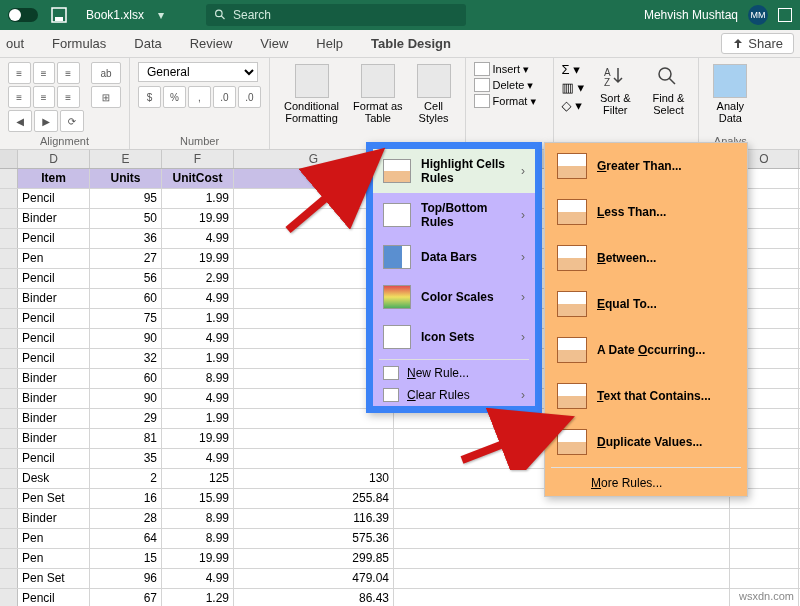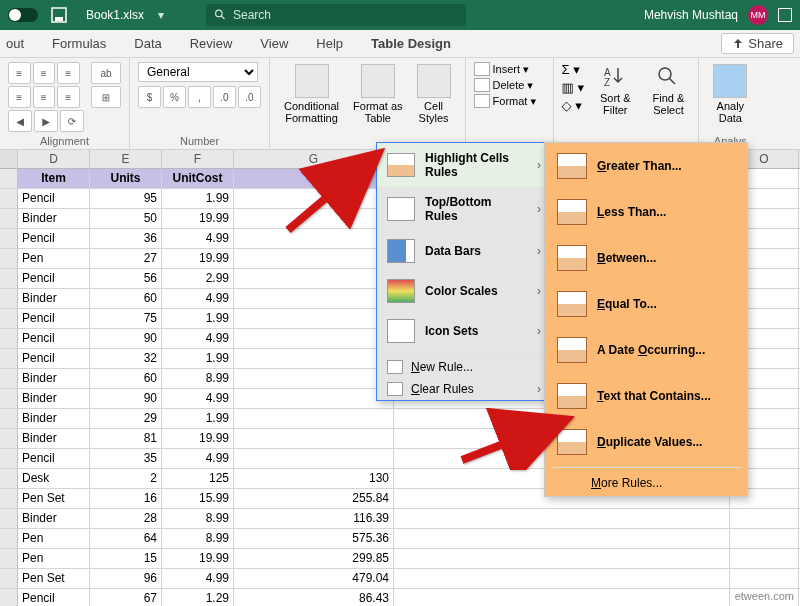--- a/index.html
+++ b/index.html
@@ -7,21 +7,21 @@
 .titlebar { background: #1e6f4e; height: 30px; display: flex; align-items: center; color: #fff; padding: 0 8px; gap: 12px; }
 .autosave { display: flex; align-items: center; gap: 6px; }
 .toggle { width: 30px; height: 14px; background: #0a3d28; border-radius: 7px; position: relative; }
 .toggle::after { content: ''; position: absolute; width: 12px; height: 12px; background: #fff; border-radius: 50%; top: 1px; left: 1px; }
 .filename { font-weight: 400; margin-left: 6px; }
 .savebtn { width: 18px; height: 18px; }
 .searchbox { display: flex; align-items: center; background: #155c41; border-radius: 3px; padding: 2px 8px; gap: 6px; width: 260px; height: 22px; margin-left: 30px; }
 .searchbox input { background: transparent; border: none; color: #cfe8dc; outline: none; font-size: 12px; width: 100%; }
 .searchbox input::placeholder { color: #cfe8dc; }
 .titlebar-right { margin-left: auto; display: flex; align-items: center; gap: 10px; }
-.useravatar { width: 20px; height: 20px; background: #be185d; border-radius: 50%; font-size: 9px; color: #fff; display: flex; align-items: center; justify-content: center; }
+.useravatar { width: 20px; height: 20px; background: #0c4a6e; border-radius: 50%; font-size: 9px; color: #fff; display: flex; align-items: center; justify-content: center; }
 .winicon { width: 14px; height: 14px; border: 1px solid #fff; display: inline-block; }
 .tabbar { background: #f3f2f1; height: 28px; display: flex; align-items: center; padding: 0 6px; gap: 28px; border-bottom: 1px solid #d6d6d6; }
 .tabbar span { font-size: 13px; color: #444; cursor: default; }
 .tabbar .active { font-weight: 600; }
 .sharebtn { margin-left: auto; background: #fff; border: 1px solid #c8c8c8; border-radius: 3px; padding: 2px 10px; font-size: 12px; display: flex; align-items: center; gap: 4px; }
 .ribbon { background: #f3f2f1; height: 92px; display: flex; border-bottom: 1px solid #d0d0d0; }
 .group { border-right: 1px solid #d6d6d6; padding: 4px 8px 0; display: flex; flex-direction: column; }
 .group-label { text-align: center; font-size: 11px; color: #666; margin-top: auto; padding: 2px 0; }
 .btn-grid { display: flex; gap: 2px; }
 .smbtn { width: 24px; height: 22px; background: #fff; border: 1px solid #c8c8c8; border-radius: 2px; display: flex; align-items: center; justify-content: center; font-size: 10px; color: #555; }
@@ -41,21 +41,21 @@
 .row { display: flex; border-bottom: 1px solid #d4d4d4; }
 .rowhandle { width: 18px; background: #e8e8e8; border-right: 1px solid #c0c0c0; }
 .cell { border-right: 1px solid #d4d4d4; padding: 2px 4px; font-size: 12px; height: 19px; overflow: hidden; }
 .cell-d { width: 72px; }
 .cell-e { width: 72px; text-align: right; }
 .cell-f { width: 72px; text-align: right; }
 .cell-g { width: 160px; text-align: right; }
 .cell-n { width: 69px; }
 .cell-o { width: 69px; }
 .headerrow .cell { background: #c8bfe7; font-weight: bold; text-align: center; }
-.cf-menu { position: absolute; top: 142px; left: 376px; width: 176px; background: #e5e5e5; border: 1px solid #3b82f6; box-shadow: 2px 3px 8px rgba(0,0,0,0.25); z-index: 10; }
+.cf-menu { position: absolute; top: 142px; left: 366px; width: 176px; background: #c4b5fd; border: 7px solid #3b82f6; box-shadow: 2px 3px 8px rgba(0,0,0,0.25); z-index: 10; }
 .menu-item { display: flex; align-items: center; padding: 8px 10px; gap: 10px; font-size: 12px; cursor: default; }
 .menu-item.hover { background: #e5f1e3; }
 .menu-item .micon { width: 28px; height: 24px; background: #fff; border: 1px solid #999; }
 .menu-item .mlabel { flex: 1; }
 .menu-item .arrow { color: #666; }
 .menu-sep { height: 1px; background: #e0e0e0; margin: 2px 6px; }
 .menu-item.small { padding: 4px 10px; gap: 8px; }
 .menu-item.small .micon { width: 16px; height: 14px; }
 .sub-menu { position: absolute; top: 142px; left: 544px; width: 204px; background: #fdba74; border: 1px solid #c8c8c8; box-shadow: 2px 3px 8px rgba(0,0,0,0.25); z-index: 11; }
 .sub-menu .menu-item { padding: 10px 12px; }
@@ -544,13 +544,13 @@
   <svg class="arr" width="130" height="100">
       <defs>
         <marker id="ah2" markerWidth="10" markerHeight="10" refX="8" refY="5" orient="auto">
           <polygon points="0,0 10,5 0,10" fill="#d01515"></polygon>
         </marker>
       </defs>
       <line x1="10" y1="90" x2="108" y2="52" stroke="#d01515" stroke-width="8" marker-end="url(#ah2)"></line>
     </svg>
 </div>
 
-<div class="watermark">etween.com</div>
+<div class="watermark">wsxdn.com</div>
 
 </body></html>

